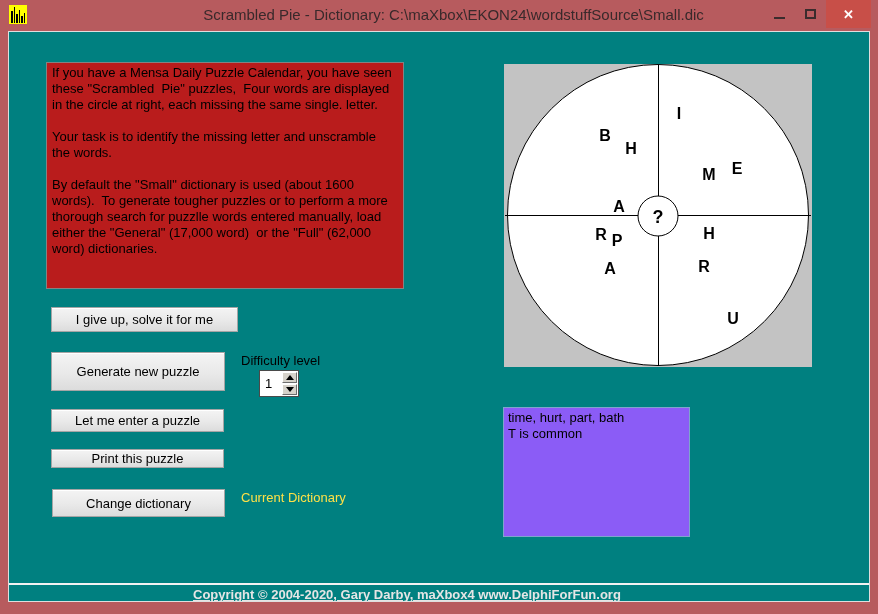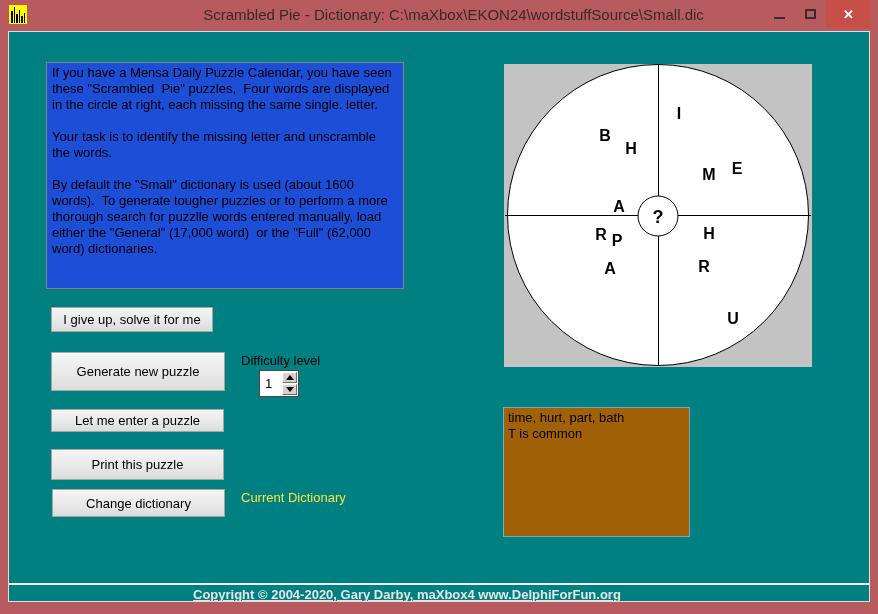--- a/index.html
+++ b/index.html
@@ -24,35 +24,35 @@
   .min-glyph { width:11px; height:2px; background:#3a2c2d; margin-top:7px; }
   .max-glyph { width:11px; height:10px; border:2px solid #3a2c2d; }
   
   .client {
     position:absolute; left:8px; top:31px; width:862px; height:571px;
     background:#008080; border:1px solid #e0dede;
   }
   
   .instructions {
     position:absolute; left:37px; top:30px; width:358px; height:227px;
-    background:#1d4ed8; border:1px solid #838383;
+    background:#b91c1c; border:1px solid #838383;
     padding:2px 5px; font-size:13px; line-height:16px; color:#000;
     white-space:pre-wrap; overflow:hidden;
   }
   
   .btn {
     position:absolute; display:flex; align-items:center; justify-content:center;
     background:linear-gradient(180deg,#f4f4f4 0%,#e9e9e9 55%,#dcdcdc 100%);
     border:1px solid #a5a5a5; box-shadow:inset 0 1px 0 #ffffff;
     font-size:13px; color:#000; cursor:default; white-space:nowrap;
   }
-  .btn-solve   { left:42px; top:275px; width:162px; height:25px; }
+  .btn-solve   { left:42px; top:275px; width:187px; height:25px; }
   .btn-generate{ left:42px; top:320px; width:174px; height:39px; }
   .btn-enter   { left:42px; top:377px; width:173px; height:23px; }
-  .btn-print   { left:42px; top:417px; width:173px; height:31px; }
+  .btn-print   { left:42px; top:417px; width:173px; height:19px; }
   .btn-change  { left:43px; top:457px; width:173px; height:28px; }
   
   .difficulty-label { position:absolute; left:232px; top:321px; font-size:13px; color:#000; }
   .spin {
     position:absolute; left:250px; top:338px; width:40px; height:27px;
     background:#fff; border:1px solid #4a4a4a; display:flex;
   }
   .spin-value { flex:1; font-size:13px; color:#000; padding:5px 0 0 5px; }
   .spin-buttons { width:17px; display:flex; flex-direction:column; padding:1px; gap:1px; }
   .spin-btn {
@@ -65,21 +65,21 @@
   
   .current-dict-label { position:absolute; left:232px; top:458px; font-size:13px; color:#fde047; }
   .dict-value { position:absolute; left:232px; top:473px; font-size:17px; color:#000; }
   
   .pie-panel { position:absolute; left:495px; top:32px; width:308px; height:303px; background:#c3c3c3; }
   .pie-letter { font:bold 16px "Liberation Sans", sans-serif; text-anchor:middle; dominant-baseline:central; fill:#000; }
   .pie-center-q { font:bold 18px "Liberation Sans", sans-serif; text-anchor:middle; dominant-baseline:central; fill:#000; }
   
   .answer-memo {
     position:absolute; left:494px; top:375px; width:187px; height:130px;
-    background:#a16207; border:1px solid #7fa4cc;
+    background:#8b5cf6; border:1px solid #7fa4cc;
     padding:2px 4px; font-size:13px; line-height:16px; color:#000;
     white-space:pre-wrap; overflow:hidden;
   }
   
   .footer-divider { position:absolute; left:0; top:551px; width:100%; height:2px; background:#f2f2f2; }
   .copyright {
     position:absolute; left:184px; top:555px;
     font-size:13px; font-weight:bold; text-decoration:underline; color:#e5e5e5;
     white-space:nowrap; cursor:pointer;
   }

